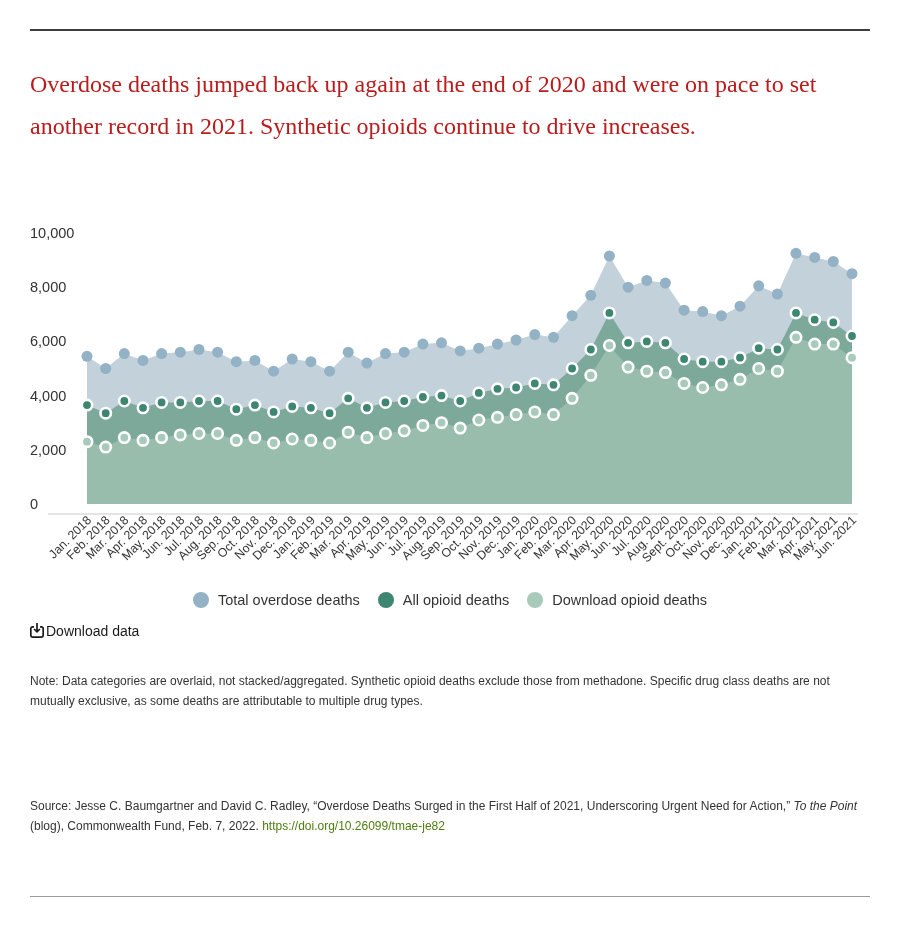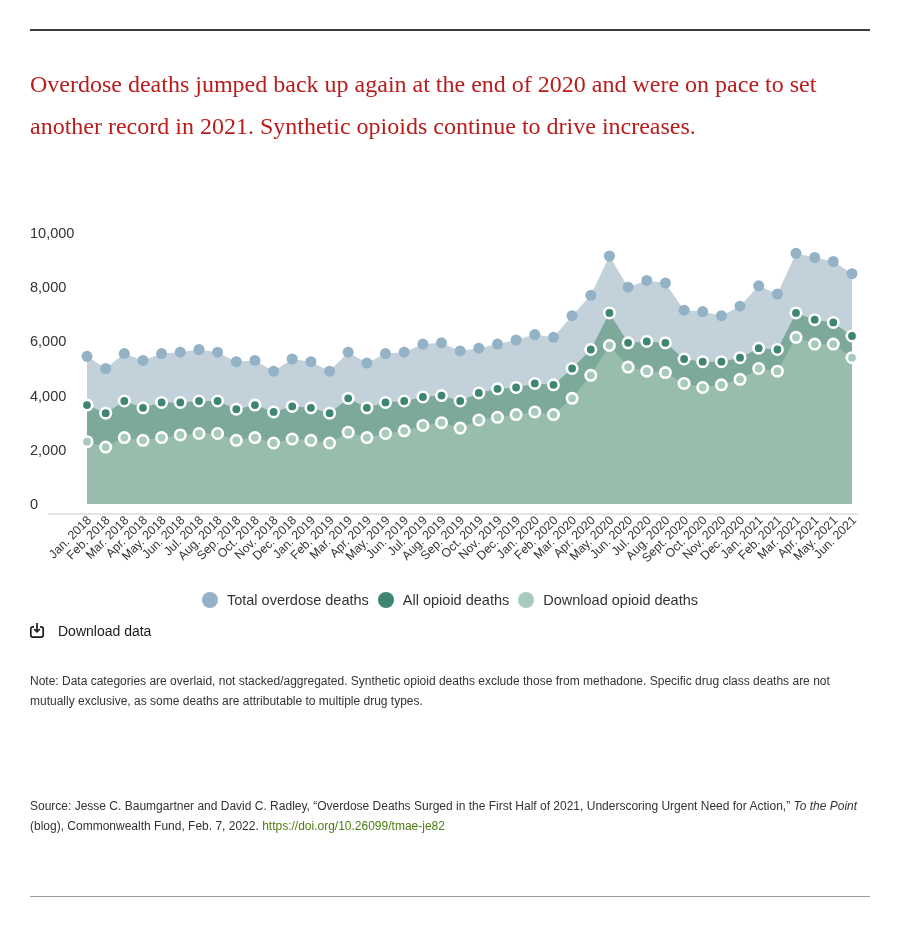--- a/index.html
+++ b/index.html
@@ -6,24 +6,24 @@
   body{font-family:"Liberation Sans",sans-serif;color:#333;}
   .page{position:relative;width:900px;height:930px;background:#fff;overflow:hidden;}
   .rule-top{position:absolute;left:30px;top:29px;width:840px;height:2px;background:#3d3d3d;}
   .rule-bottom{position:absolute;left:30px;top:896px;width:840px;height:1px;background:#9a9a9a;}
   .title{position:absolute;left:30px;top:63px;width:848px;font-family:"Liberation Serif",serif;
          font-size:24px;line-height:42px;color:#b91c1c;font-weight:normal;margin:0;}
   .subtitle{position:absolute;left:30px;top:174px;font-size:15.5px;font-style:italic;color:#222;margin:0;}
   .chart-wrap{position:absolute;left:0;top:210px;width:900px;height:368px;}
   svg text{font-family:"Liberation Sans",sans-serif;}
   .legend{position:absolute;left:0;top:592px;width:900px;display:flex;justify-content:center;
-          align-items:center;gap:9px;font-size:14.5px;color:#333;}
+          align-items:center;gap:18px;font-size:14.5px;color:#333;}
   .legend-item{display:flex;align-items:center;cursor:pointer;}
   .legend-dot{width:16px;height:16px;border-radius:50%;display:inline-block;margin-right:9px;}
-  .download{position:absolute;left:28px;top:622px;display:flex;align-items:center;gap:12px;
+  .download{position:absolute;left:28px;top:622px;display:flex;align-items:center;
             font-size:14px;color:#1a1a1a;cursor:pointer;}
   .fn{position:absolute;left:30px;font-size:12px;line-height:19.5px;color:#333;margin:0;}
   .fn-note{top:672px;width:822px;}
   .fn-data{top:730px;width:800px;}
   .fn-source{top:797px;width:848px;}
   a.lnk{text-decoration:none;cursor:pointer;}
   .ital{font-style:italic;}
 </style>
 </head>
 <body>

